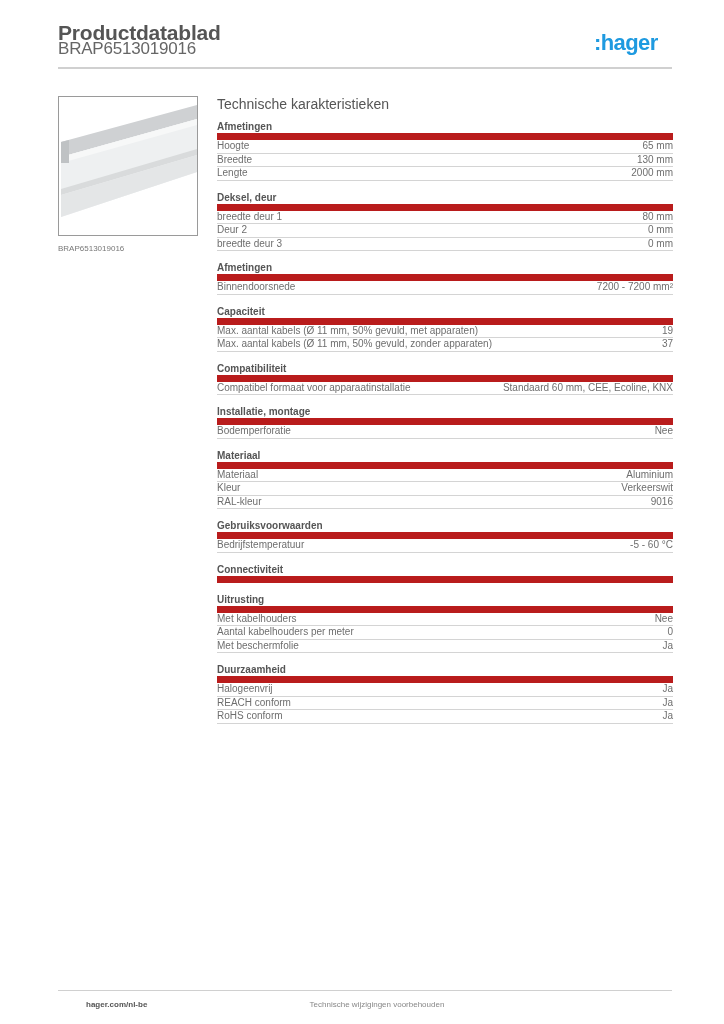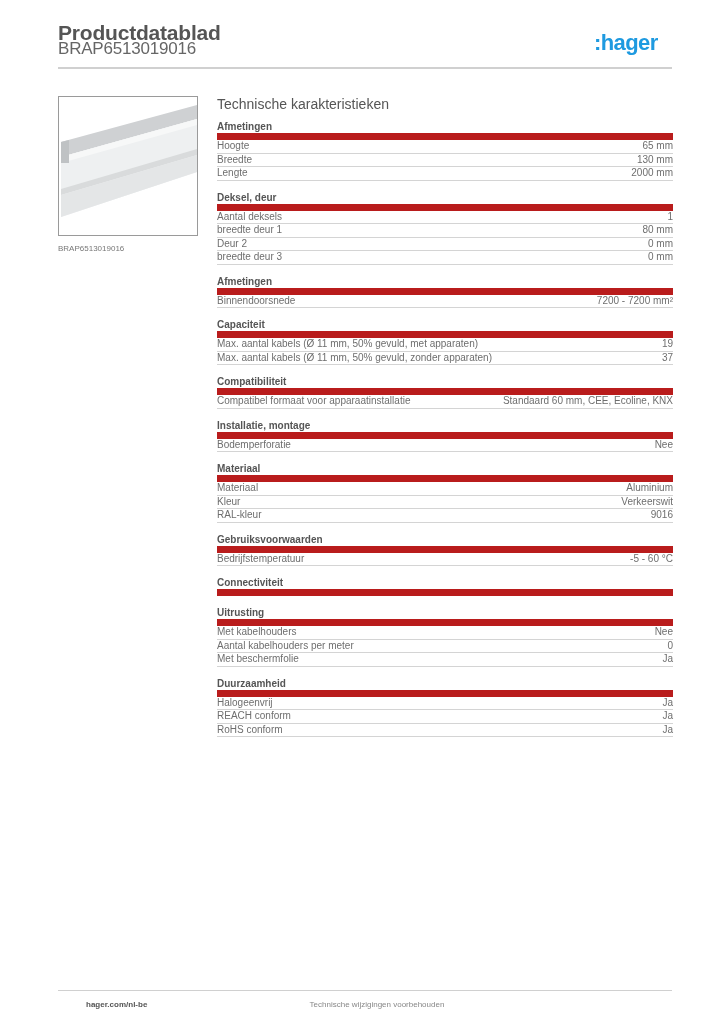--- a/index.html
+++ b/index.html
@@ -57,24 +57,20 @@
           <span>Breedte</span>
           <span>130 mm</span>
         </div>
         <div class="row">
           <span>Lengte</span>
           <span>2000 mm</span>
         </div>
       </div>
       <div class="section">
         <div class="sec-title">Deksel, deur</div>
-        <div class="row">
-          <span>Aantal deksels</span>
-          <span>1</span>
-        </div>
         <div class="row">
           <span>breedte deur 1</span>
           <span>80 mm</span>
         </div>
         <div class="row">
           <span>Deur 2</span>
           <span>0 mm</span>
         </div>
         <div class="row">
           <span>breedte deur 3</span>

